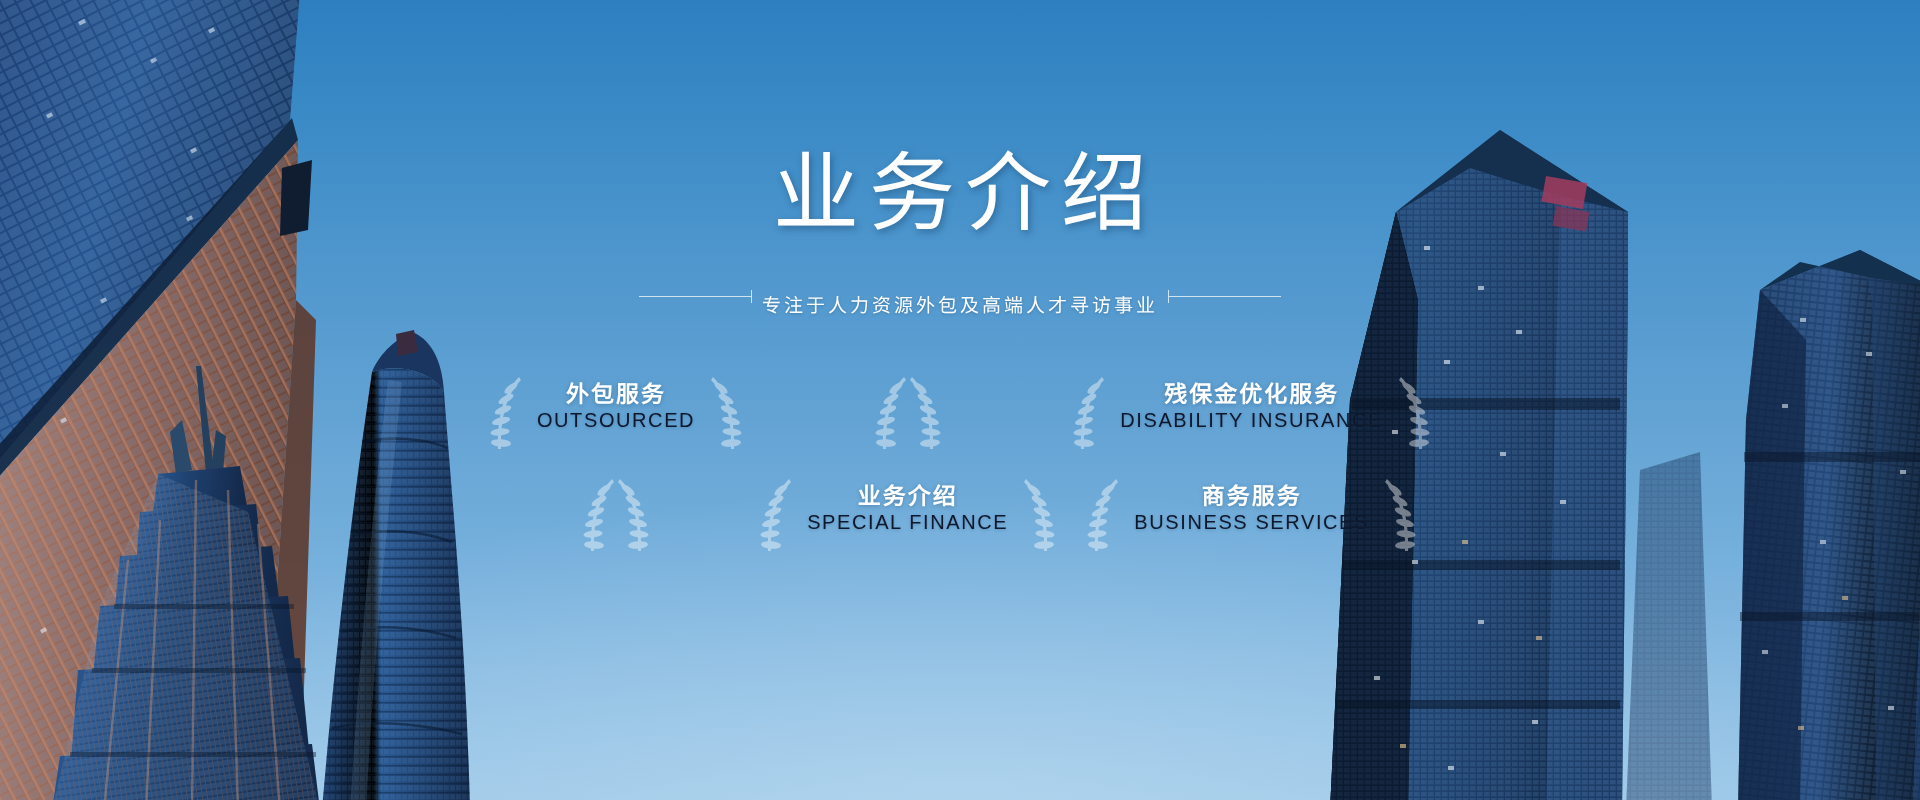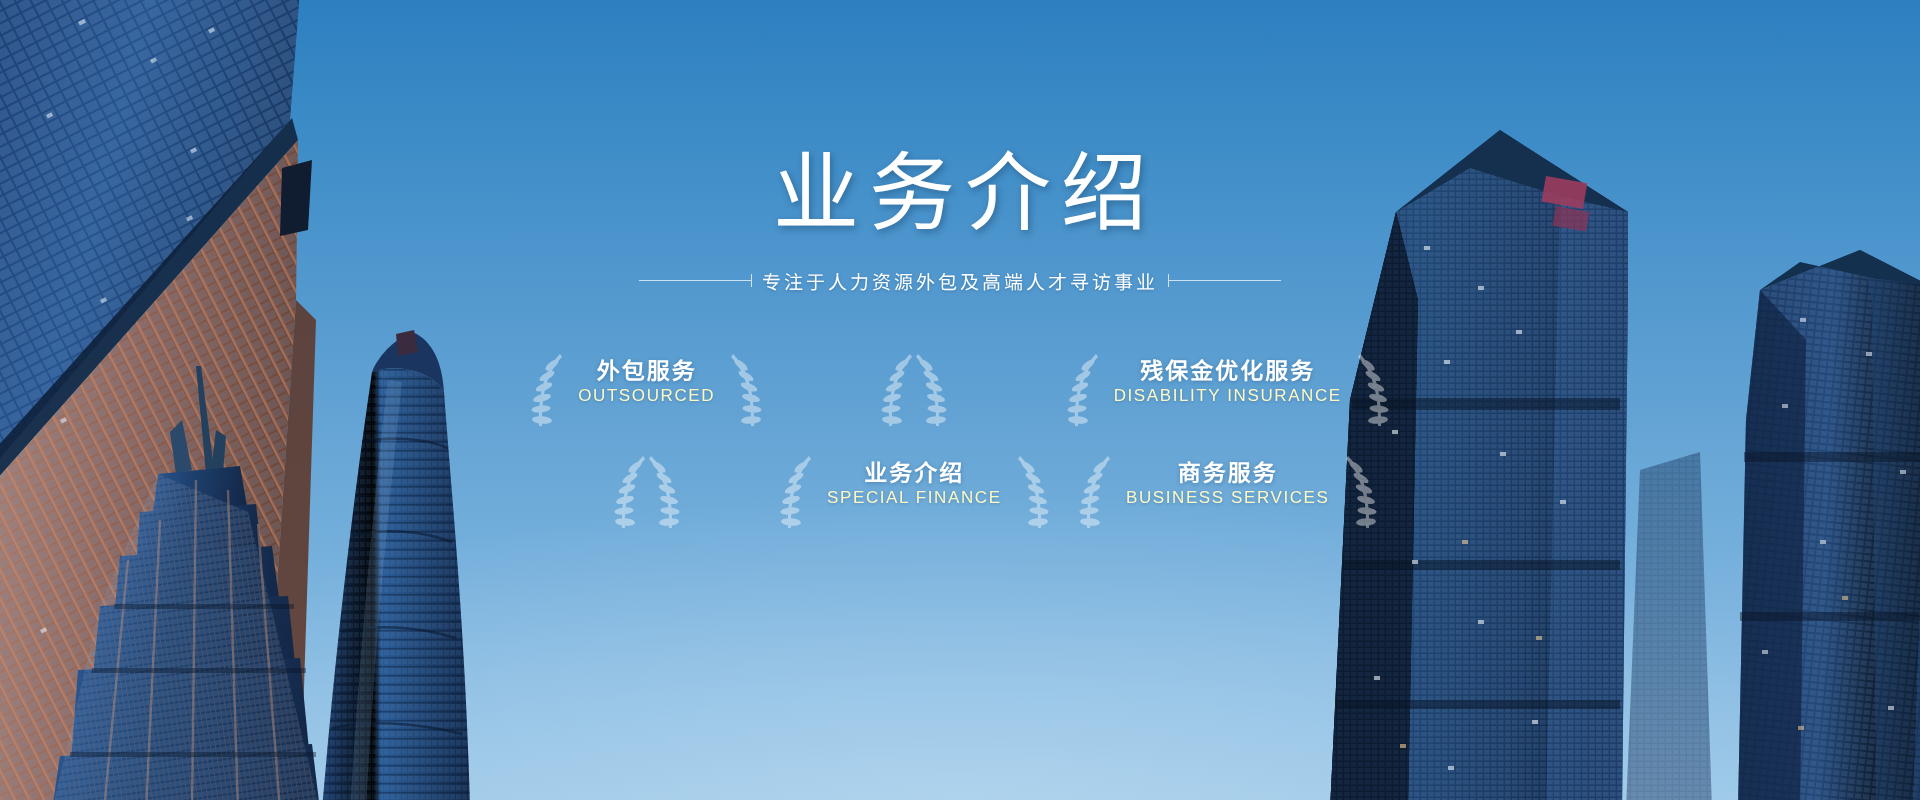--- a/index.html
+++ b/index.html
@@ -51,22 +51,22 @@
     line-height:1;
     font-weight:400;
     color:#ffffff;
     letter-spacing:10px;
     text-indent:10px;
     text-shadow:2px 3px 7px rgba(20,60,95,.45);
     font-family:"DejaVu Sans","Liberation Sans",sans-serif;
   }
 
   .sub-row {
-    margin-top:31px;
-    display:flex; align-items:center;
+    margin-top:54px;
+    display:flex; align-items:flex-start;
     gap:10px;
   }
   .sub-line { display:flex; align-items:center; }
   .sub-line .bar {
     width:112px; height:1px;
     background:rgba(255,255,255,.72);
   }
   .sub-line .tick {
     width:1px; height:13px;
     background:rgba(255,255,255,.72);
@@ -101,21 +101,21 @@
     text-align:center;
     min-width:150px;
   }
   .svc-cn {
     font-size:23px; font-weight:bold; color:#ffffff;
     letter-spacing:2px; white-space:nowrap;
     text-shadow:0 1px 4px rgba(25,70,110,.4);
     font-family:"DejaVu Sans","Liberation Sans",sans-serif;
   }
   .svc-en {
-    font-size:17px; color:#fef9c3;
+    font-size:20px; color:#0f172a;
     letter-spacing:1.6px; white-space:nowrap;
     text-shadow:0 1px 3px rgba(25,70,110,.3);
     font-family:"Liberation Sans","DejaVu Sans",sans-serif;
   }
 </style>
 </head>
 <body>
 
 <div id="banner">
 

